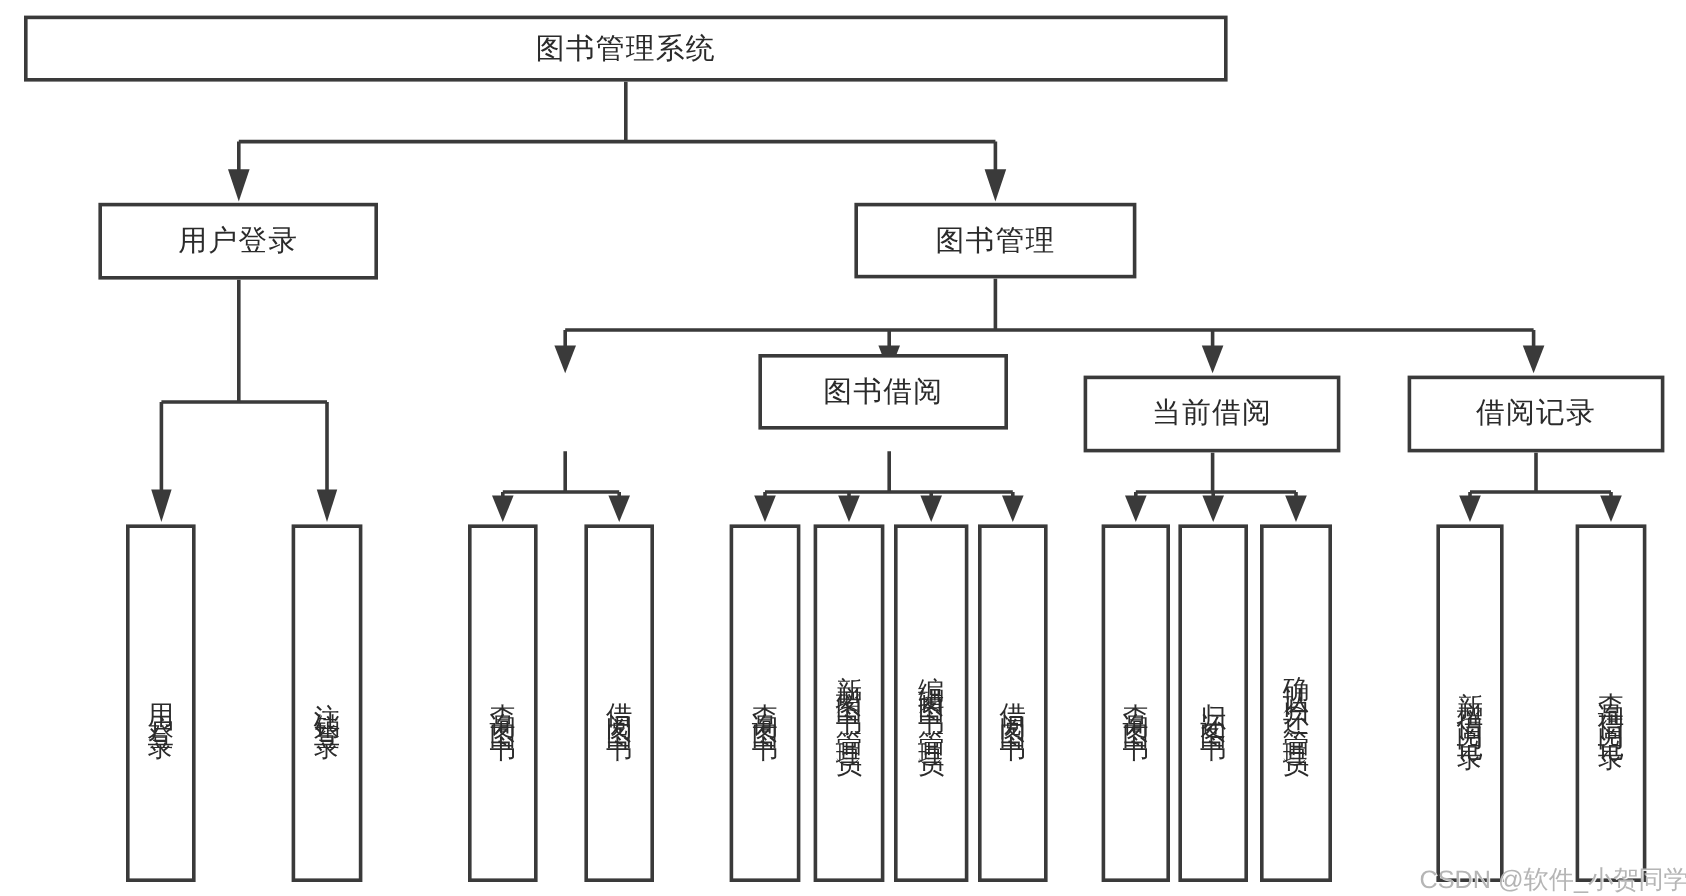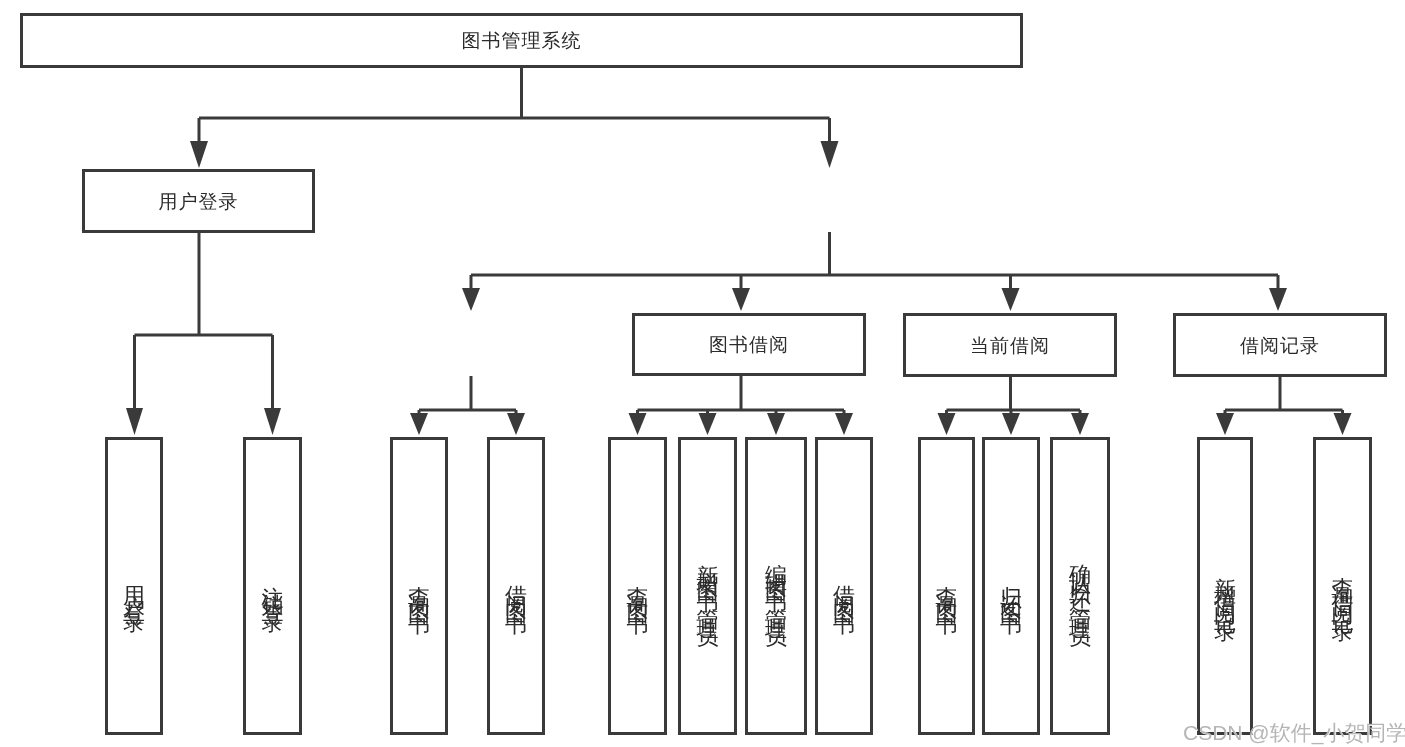--- a/index.html
+++ b/index.html
@@ -6,21 +6,21 @@
   .canvas{
     position:relative;width:1405px;height:747px;background:#ffffff;
     font-family:"Liberation Sans","DejaVu Sans",sans-serif;overflow:hidden;
   }
   svg.connectors{position:absolute;left:0;top:0;z-index:0;}
   .box{
     position:absolute;box-sizing:border-box;background:#ffffff;
     border:3px solid #3a3a3a;color:#2b2b2b;
     display:flex;align-items:center;justify-content:center;z-index:1;
   }
-  .hlabel{font-size:19px;line-height:1;letter-spacing:1px;white-space:nowrap;}
+  .hlabel{font-size:24px;line-height:1;letter-spacing:1px;white-space:nowrap;}
   .leaf .vtext{
     writing-mode:vertical-rl;
     font-size:22px;line-height:1;letter-spacing:9px;white-space:nowrap;
   }
   .watermark{
     position:absolute;left:1183px;top:719px;z-index:5;
     color:#b5b5b5;font-size:21px;white-space:nowrap;
     text-shadow:1px 1px 0 rgba(255,255,255,0.9);
   }
 </style>
@@ -69,22 +69,25 @@
     </g>
   </svg>
 
   <div class="box" style="left:20px;top:13px;width:1003px;height:55px">
     <span class="hlabel">图书管理系统</span>
   </div>
 
   <div class="box" style="left:82px;top:169px;width:233px;height:64px">
     <span class="hlabel">用户登录</span>
   </div>
+  <div class="box" style="left:712px;top:169px;width:235px;height:63px">
+    <span class="hlabel">图书管理</span>
+  </div>
 
-  <div class="box" style="left:632px;top:313px;width:234px;height:63px">
+  <div class="box" style="left:632px;top:295px;width:208px;height:63px">
     <span class="hlabel">图书借阅</span>
   </div>
   <div class="box" style="left:903px;top:313px;width:214px;height:64px">
     <span class="hlabel">当前借阅</span>
   </div>
   <div class="box" style="left:1173px;top:313px;width:214px;height:64px">
     <span class="hlabel">借阅记录</span>
   </div>
 
   <div class="box leaf" style="left:105px;top:437px;width:58px;height:298px">

